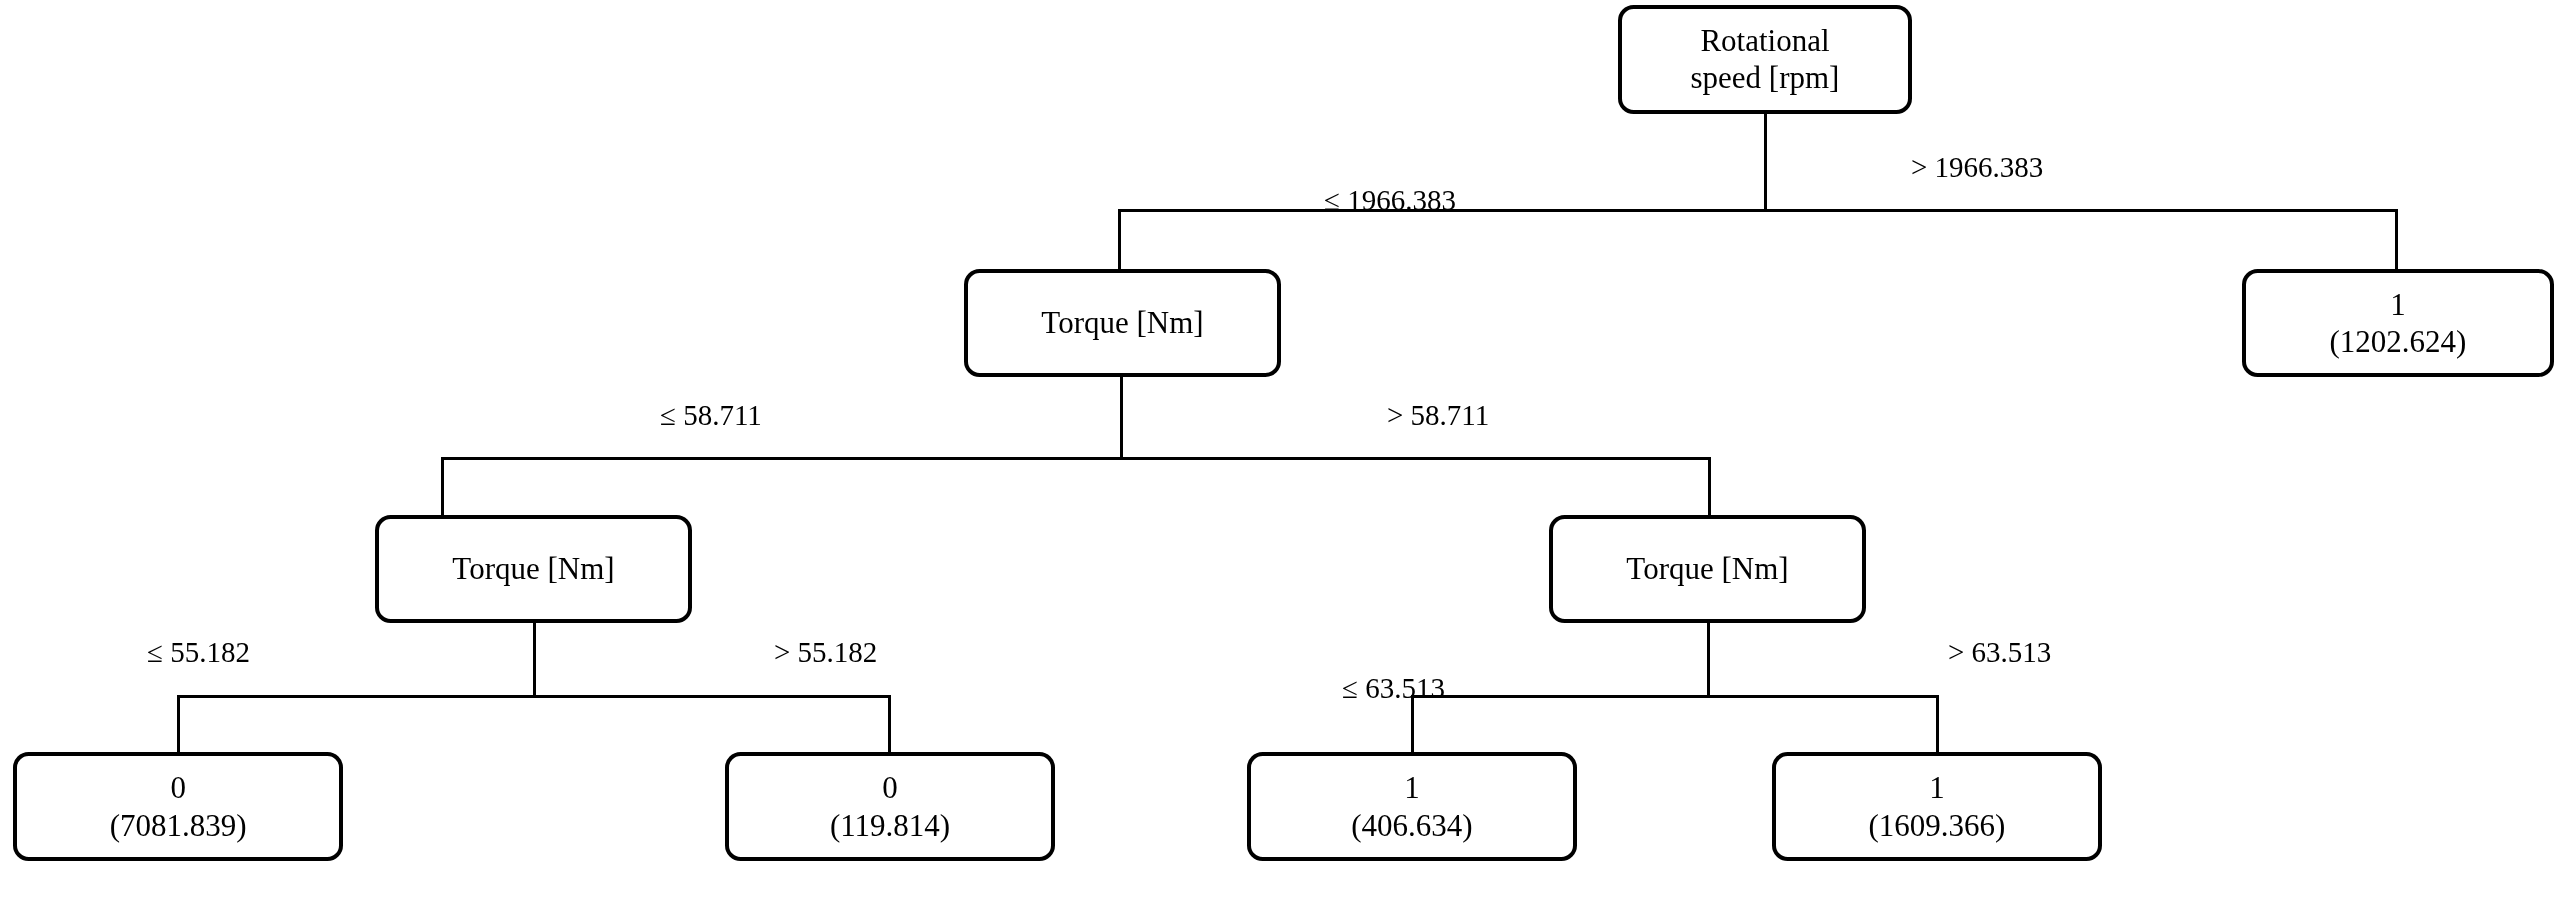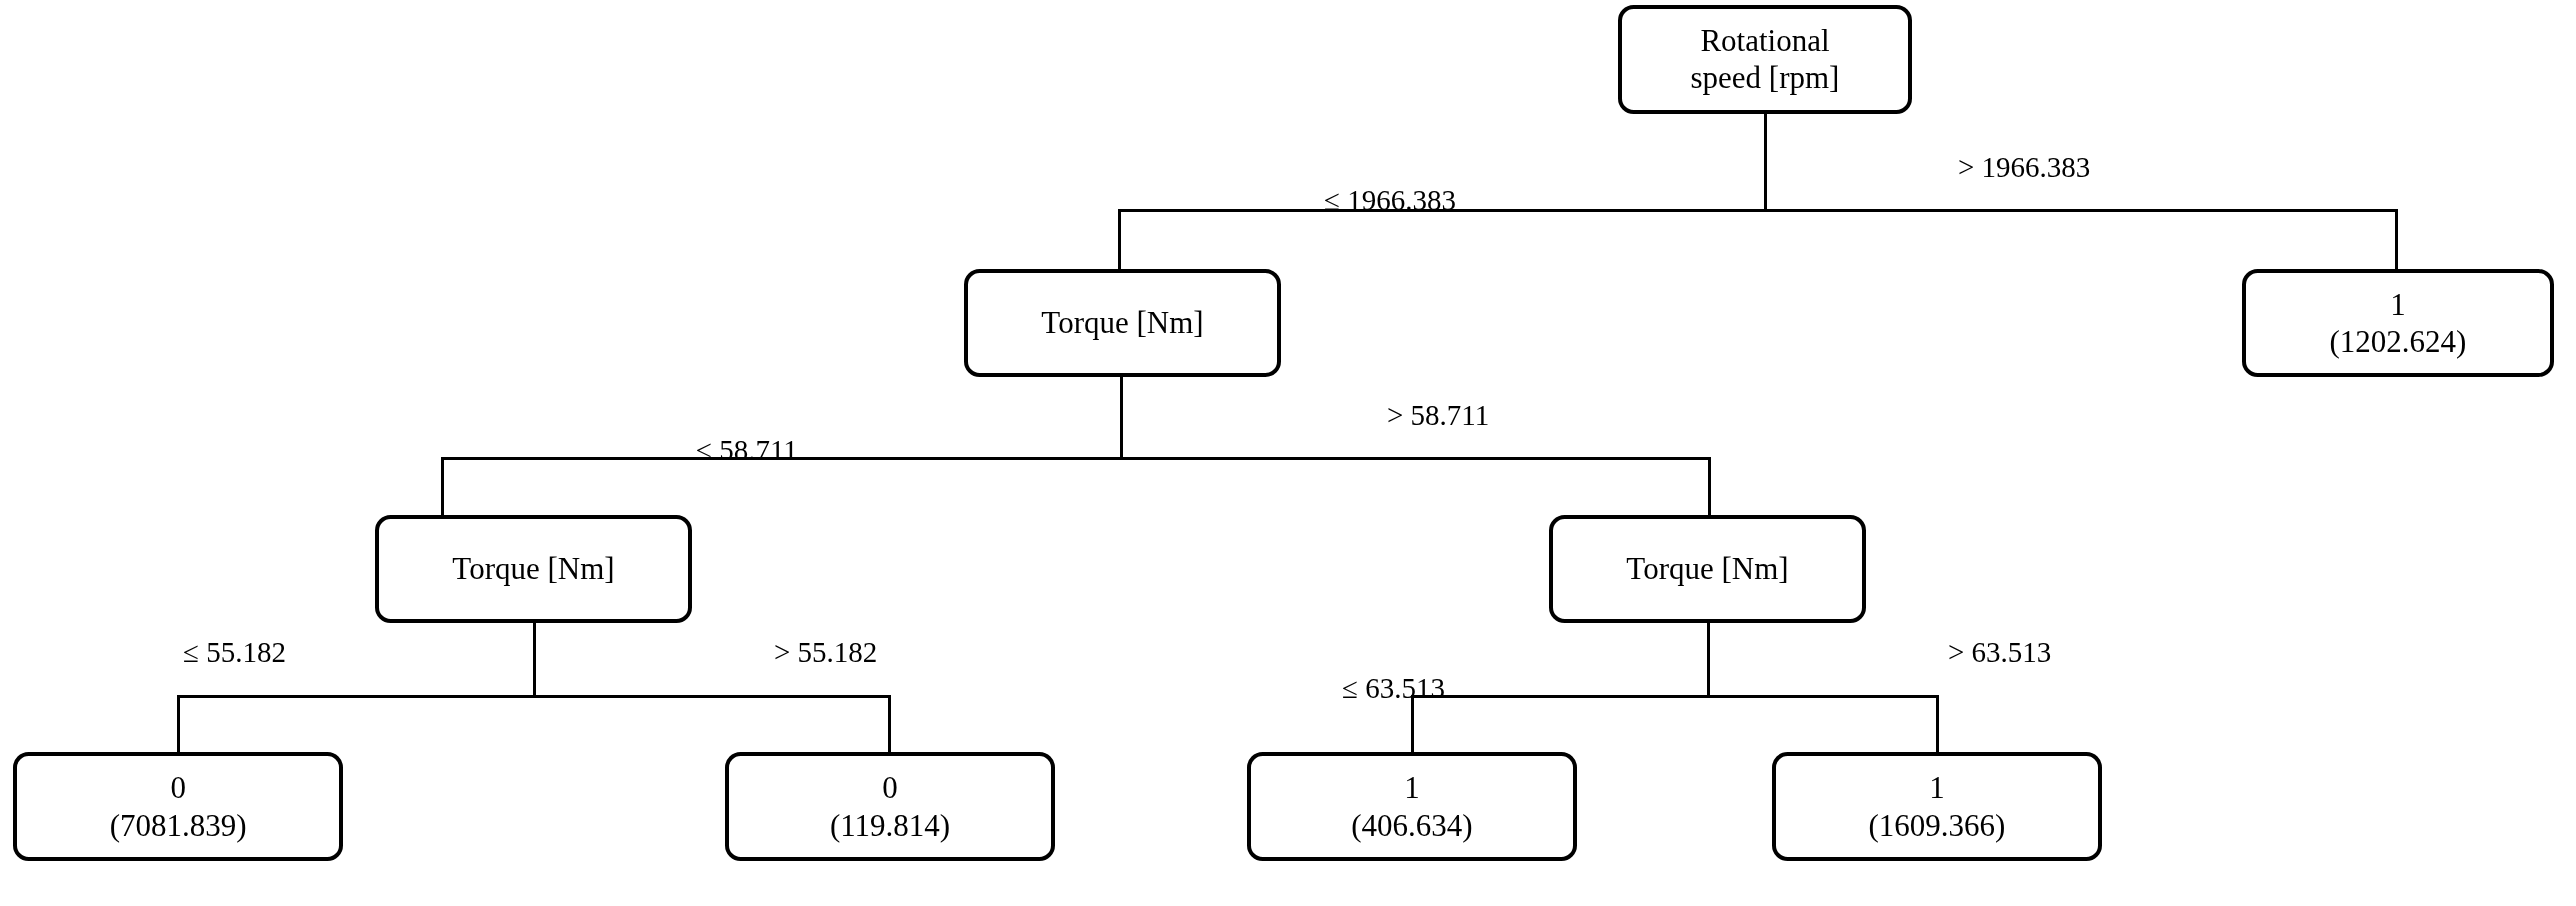--- a/index.html
+++ b/index.html
@@ -68,53 +68,53 @@
     <span>Rotational</span>
     <span class="line2">speed [rpm]</span>
   </div>
 
   <div class="vbar" style="left:1764px; top:114px; height:97px;"></div>
   <div class="hbar" style="left:1118px; top:209px; width:1280px;"></div>
   <div class="vbar" style="left:1118px; top:209px; height:62px;"></div>
   <div class="vbar" style="left:2395px; top:209px; height:62px;"></div>
 
   <div class="edge-label" style="left:1324px; top:153px;margin-top:33px;">≤ 1966.383</div>
-  <div class="edge-label" style="left:1958px; top:153px;">&gt; 1966.383</div>
+  <div class="edge-label" style="left:1911px; top:153px;">&gt; 1966.383</div>
 
   <div class="node" style="left:964px; top:269px; width:317px; height:108px;">
     <span>Torque [Nm]</span>
   </div>
 
   <div class="node" style="left:2242px; top:269px; width:312px; height:108px;">
     <span>1</span>
     <span class="line2">(1202.624)</span>
   </div>
 
   <div class="vbar" style="left:1120px; top:377px; height:82px;"></div>
   <div class="hbar" style="left:441px; top:457px; width:1270px;"></div>
   <div class="vbar" style="left:441px; top:457px; height:60px;"></div>
   <div class="vbar" style="left:1708px; top:457px; height:60px;"></div>
 
-  <div class="edge-label" style="left:696px; top:401px;margin-top:35px;">≤ 58.711</div>
+  <div class="edge-label" style="left:660px; top:401px;">≤ 58.711</div>
   <div class="edge-label" style="left:1387px; top:401px;">&gt; 58.711</div>
 
   <div class="node" style="left:375px; top:515px; width:317px; height:108px;">
     <span>Torque [Nm]</span>
   </div>
 
   <div class="node" style="left:1549px; top:515px; width:317px; height:108px;">
     <span>Torque [Nm]</span>
   </div>
 
   <div class="vbar" style="left:533px; top:623px; height:73px;"></div>
   <div class="hbar" style="left:177px; top:695px; width:714px;"></div>
   <div class="vbar" style="left:177px; top:695px; height:60px;"></div>
   <div class="vbar" style="left:888px; top:695px; height:60px;"></div>
 
-  <div class="edge-label" style="left:147px; top:638px;margin-left:36px;">≤ 55.182</div>
+  <div class="edge-label" style="left:147px; top:638px;">≤ 55.182</div>
   <div class="edge-label" style="left:774px; top:638px;">&gt; 55.182</div>
 
   <div class="vbar" style="left:1707px; top:623px; height:73px;"></div>
   <div class="hbar" style="left:1411px; top:695px; width:528px;"></div>
   <div class="vbar" style="left:1411px; top:695px; height:60px;"></div>
   <div class="vbar" style="left:1936px; top:695px; height:60px;"></div>
 
   <div class="edge-label" style="left:1315px; top:674px;margin-left:27px;">≤ 63.513</div>
   <div class="edge-label" style="left:1948px; top:638px;font-family:Liberation Serif, serif;">&gt; 63.513</div>
 

